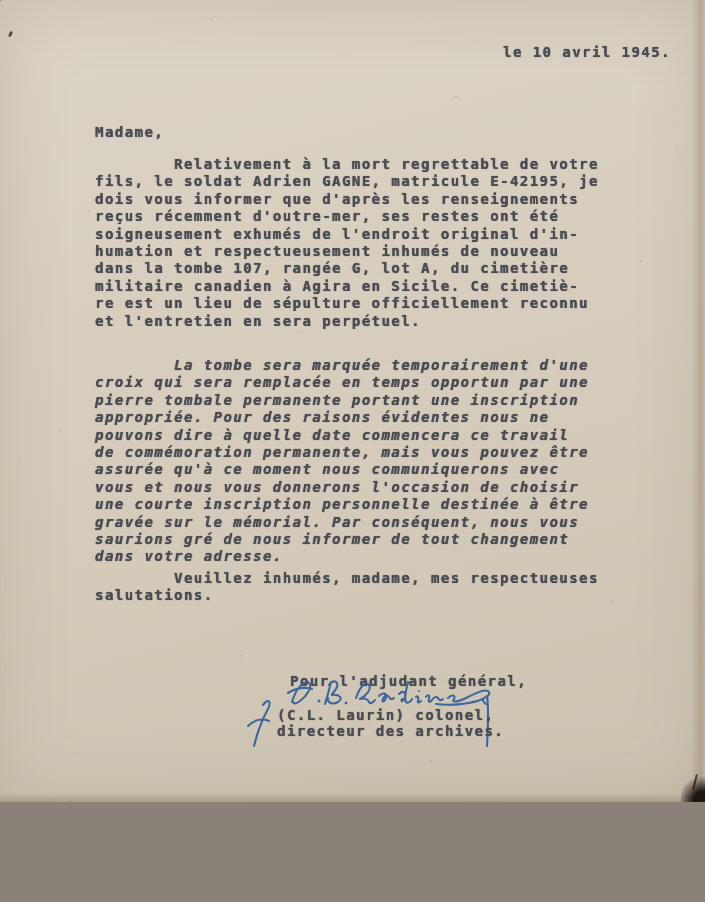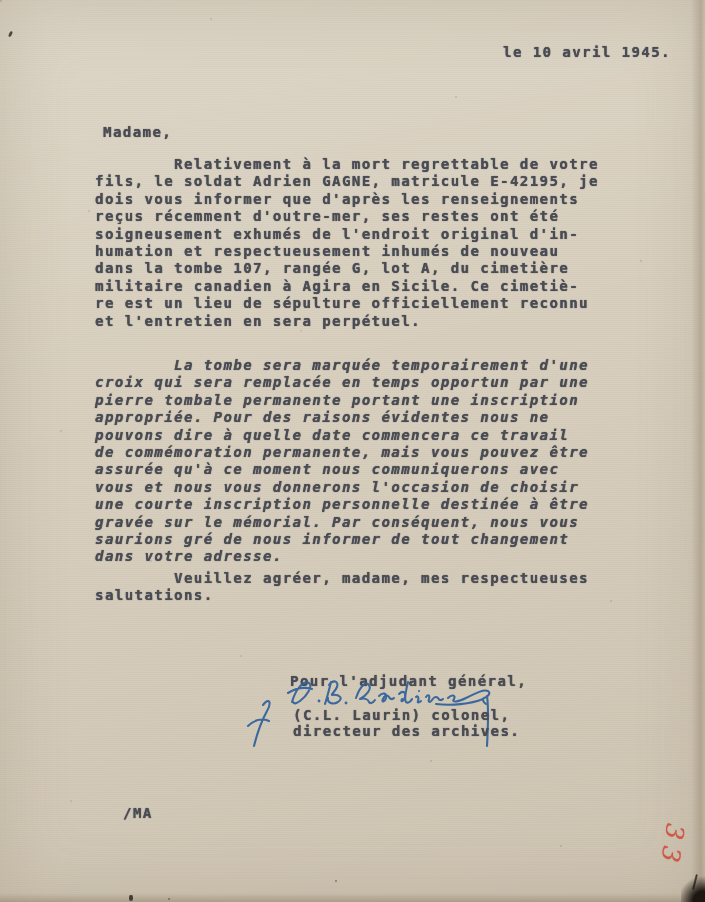--- a/index.html
+++ b/index.html
@@ -1,18 +1,18 @@
 <!DOCTYPE html>
 <html><head>
 <meta charset="utf-8">
 <style>
   html,body{margin:0;padding:0;background:#8a8178;}
   .page{
     position:relative;
-    width:705px;height:902px;
+    width:705px;height:802px;
     margin:0 auto;
     overflow:hidden;
     background-color:#d7cebd;
     background-image:
       linear-gradient(165deg, rgba(255,255,255,.14) 0%, rgba(255,255,255,0) 45%),
       linear-gradient(345deg, rgba(120,100,75,.10) 0%, rgba(120,100,75,0) 55%),
       repeating-linear-gradient(0deg, rgba(255,255,255,.02) 0 1px, rgba(90,75,55,.02) 1px 2px);
     box-shadow: inset 0 0 70px rgba(115,98,75,.20);
     font-family:"DejaVu Sans Mono","Liberation Mono",monospace;
   }
@@ -68,21 +68,21 @@
       168px 898px 0 rgba(60,54,44,.6),
       560px 845px 0 rgba(112,96,70,.25);}
 </style>
 </head>
 <body>
 
 <div class="page">
 
   <div class="typed" style="left:503px;top:44px;">le 10 avril 1945.</div>
 
-  <div class="typed" style="left:103px;top:124px;">Madame,</div>
+  <div class="typed" style="left:95px;top:124px;">Madame,</div>
 
   <div class="typed" style="left:95px;top:156px;width:540px;">        Relativement à la mort regrettable de votre
 fils, le soldat Adrien GAGNE, matricule E-42195, je
 dois vous informer que d'après les renseignements
 reçus récemment d'outre-mer, ses restes ont été
 soigneusement exhumés de l'endroit original d'in-
 humation et respectueusement inhumés de nouveau
 dans la tombe 107, rangée G, lot A, du cimetière
 militaire canadien à Agira en Sicile. Ce cimetiè-
 re est un lieu de sépulture officiellement reconnu
@@ -94,21 +94,21 @@
 appropriée. Pour des raisons évidentes nous ne
 pouvons dire à quelle date commencera ce travail
 de commémoration permanente, mais vous pouvez être
 assurée qu'à ce moment nous communiquerons avec
 vous et nous vous donnerons l'occasion de choisir
 une courte inscription personnelle destinée à être
 gravée sur le mémorial. Par conséquent, nous vous
 saurions gré de nous informer de tout changement
 dans votre adresse.</div>
 
-  <div class="typed" style="left:95px;top:570px;width:540px;">        Veuillez agréer, madame, mes respectueuses
+  <div class="typed" style="left:95px;top:570px;width:540px;">        Veuillez inhumés, madame, mes respectueuses
 salutations.</div>
 
   <div class="typed" style="left:290px;top:641px;margin-top:32px;">Pour l'adjudant général,</div>
 
   <svg class="sig-svg" viewBox="0 0 270 80" role="img" aria-label="F. B. Racine">
     <g fill="none" stroke="#2f619b" stroke-width="2.1" stroke-linecap="round" stroke-linejoin="round" opacity="0.92">
       <path d="M 27 33 C 33 25 36 30 31 39 C 26 48 21 62 18 74 M 12 54 C 18 48 26 46 33 49"></path>
       <path d="M 56 30 C 60 16 68 8 73 11 C 77 14 71 24 64 29 C 60 32 58 32 57 30 M 52 21 C 60 16 69 15 76 17"></path>
       <path d="M 83 29 l .01 0" stroke-width="2.8"></path>
       <path d="M 93 13 C 97 7 103 9 101 15 C 99 20 95 22 96 23 C 103 22 108 26 102 30 C 97 33 91 31 92 26 M 95 10 C 93 18 91 26 89 32"></path>
@@ -117,21 +117,21 @@
       <path d="M 143 24 C 147 20 151 21 150 26 C 149 30 145 31 147 27 C 148 24 151 22 153 25 C 154 27 156 28 158 26"></path>
       <path d="M 163 22 C 167 18 170 20 169 25 C 168 29 164 31 166 27 M 172 10 C 170 18 168 27 170 30 C 172 32 175 29 176 27"></path>
       <path d="M 180 25 C 182 23 183 26 182 29 C 181 31 183 31 185 29 M 183 19 l .01 0"></path>
       <path d="M 190 25 C 192 22 194 23 193 27 C 192 30 194 31 196 28 C 198 25 200 24 202 26 C 203 28 205 29 207 27"></path>
       <path d="M 212 26 C 216 22 220 23 218 27 C 215 31 222 30 230 26 C 240 21 248 17 252 19 C 255 21 252 25 248 26 C 246 27 247 30 250 32"></path>
       <path d="M 247 27 C 235 32 215 34 200 32"></path>
       <path d="M 251 24 C 253 38 252 56 251 74"></path>
     </g>
   </svg>
 
-  <div class="typed tight" style="left:293px;top:707px;">(C.L. Laurin) colonel,
+  <div class="typed tight" style="left:277px;top:707px;">(C.L. Laurin) colonel,
 directeur des archives.</div>
 
 
   <div class="typed" style="left:123px;top:805px;">/MA</div>
 
   <div class="red-mark">33</div>
 
   <div class="flecks"></div>
   <div class="speck-a"></div>
   <div class="speck-b"></div>

